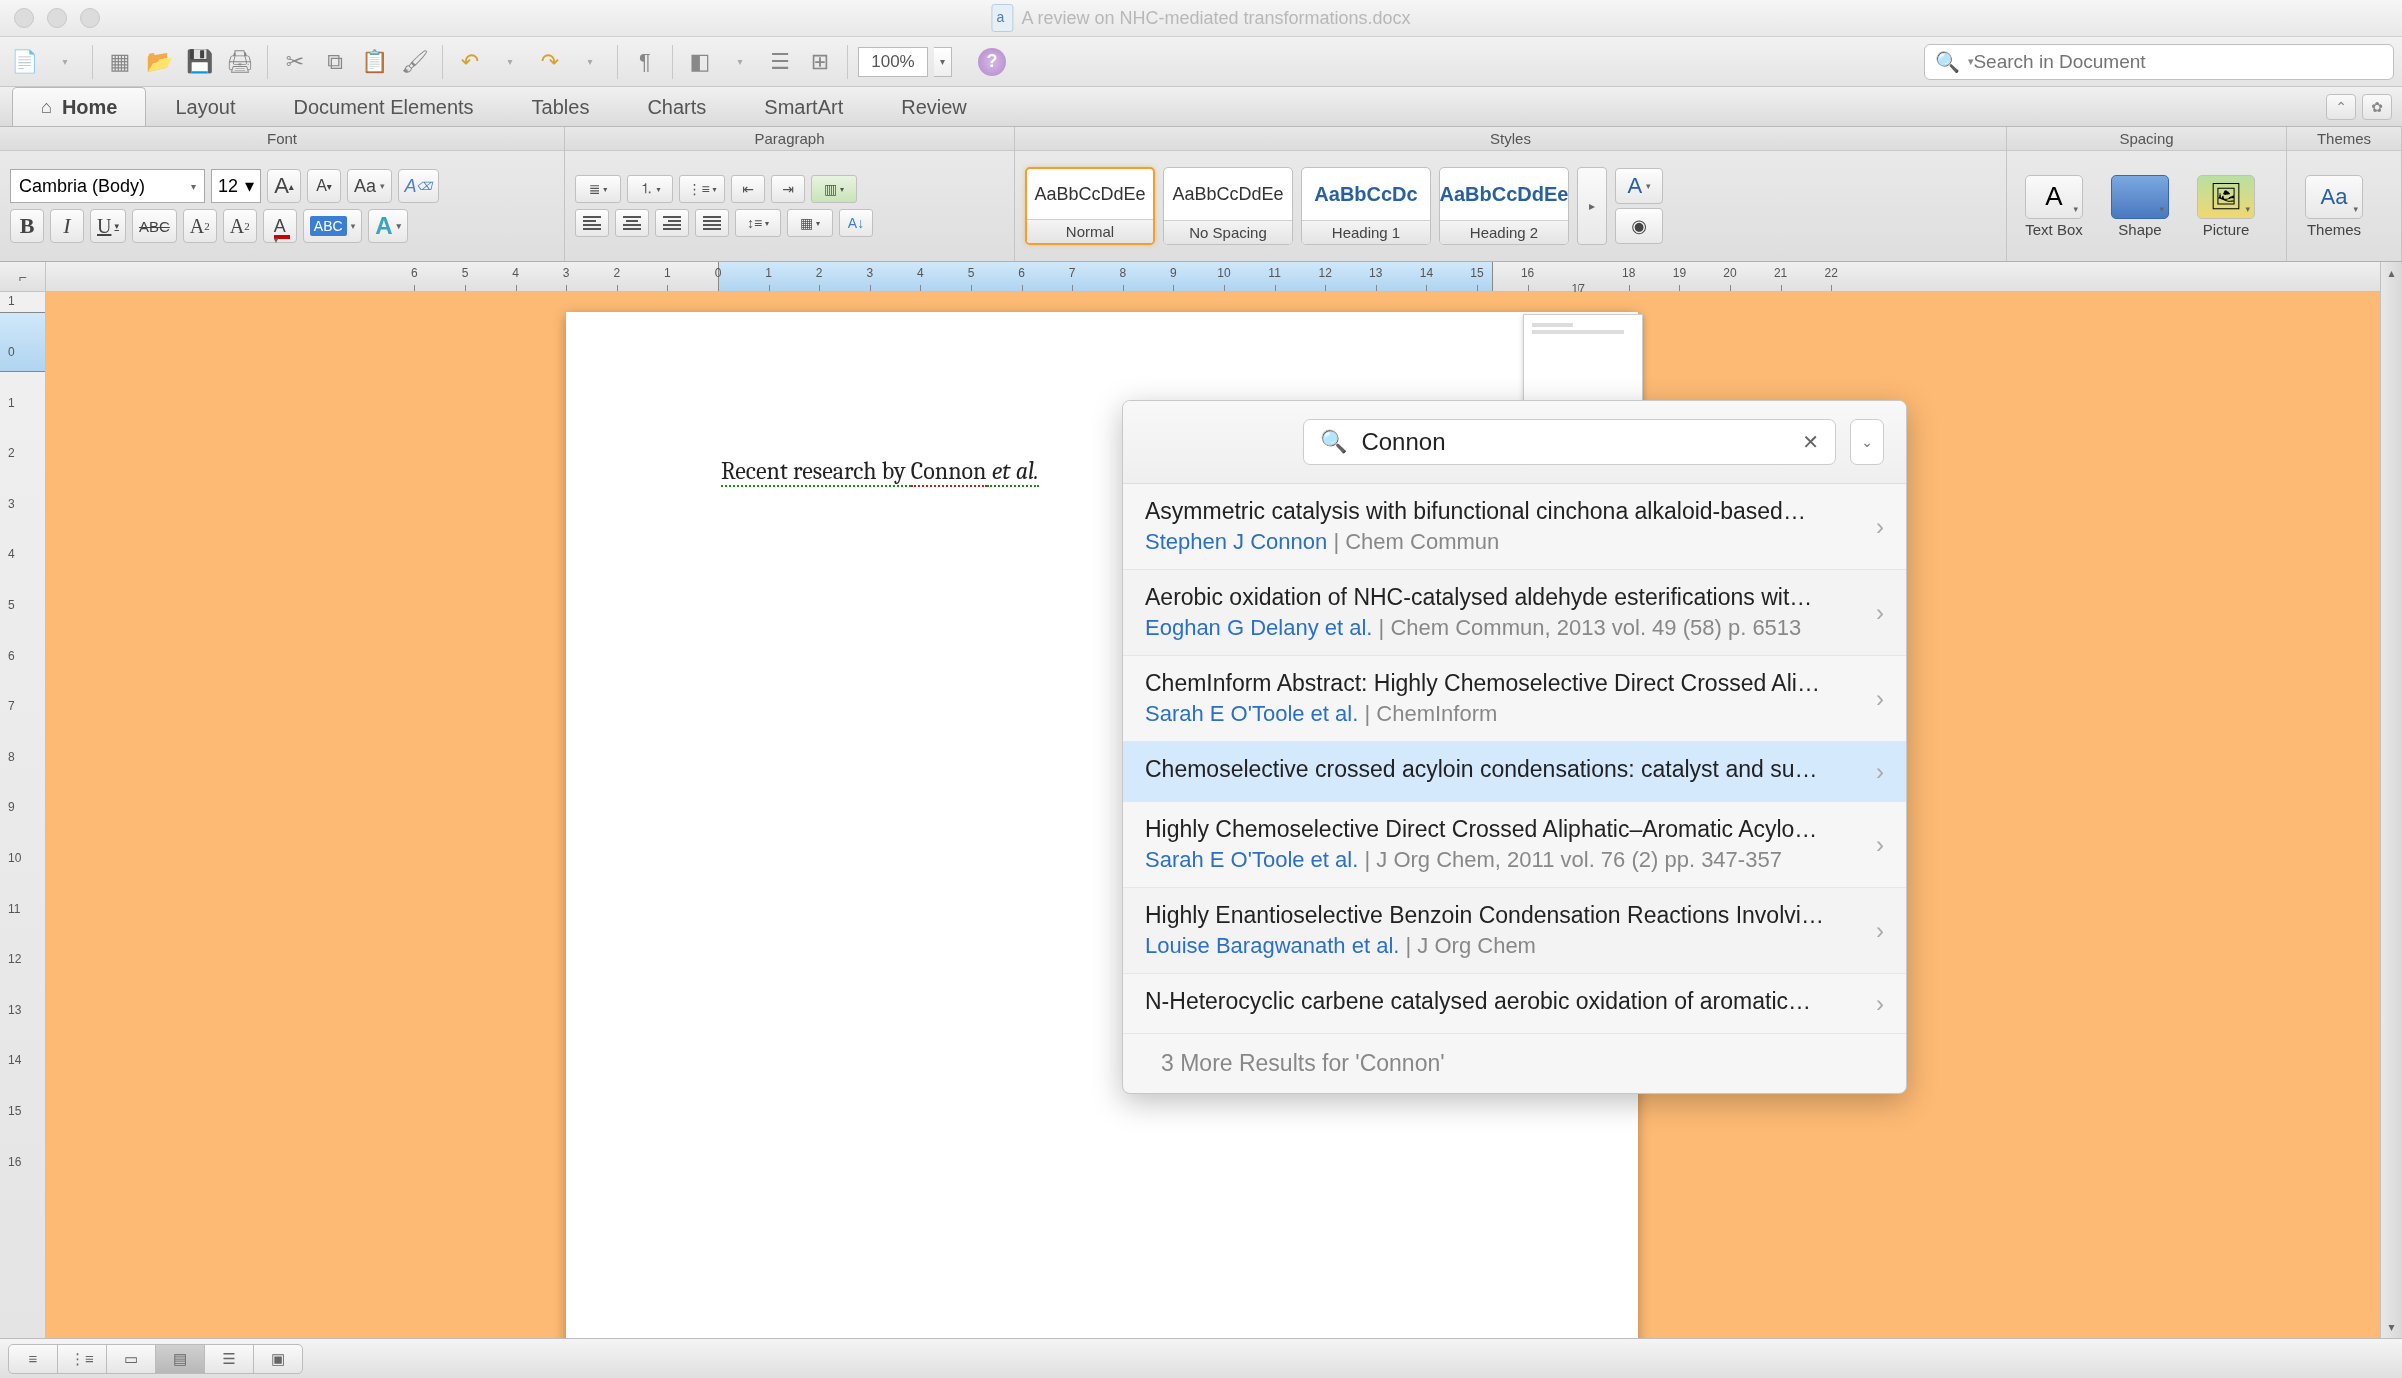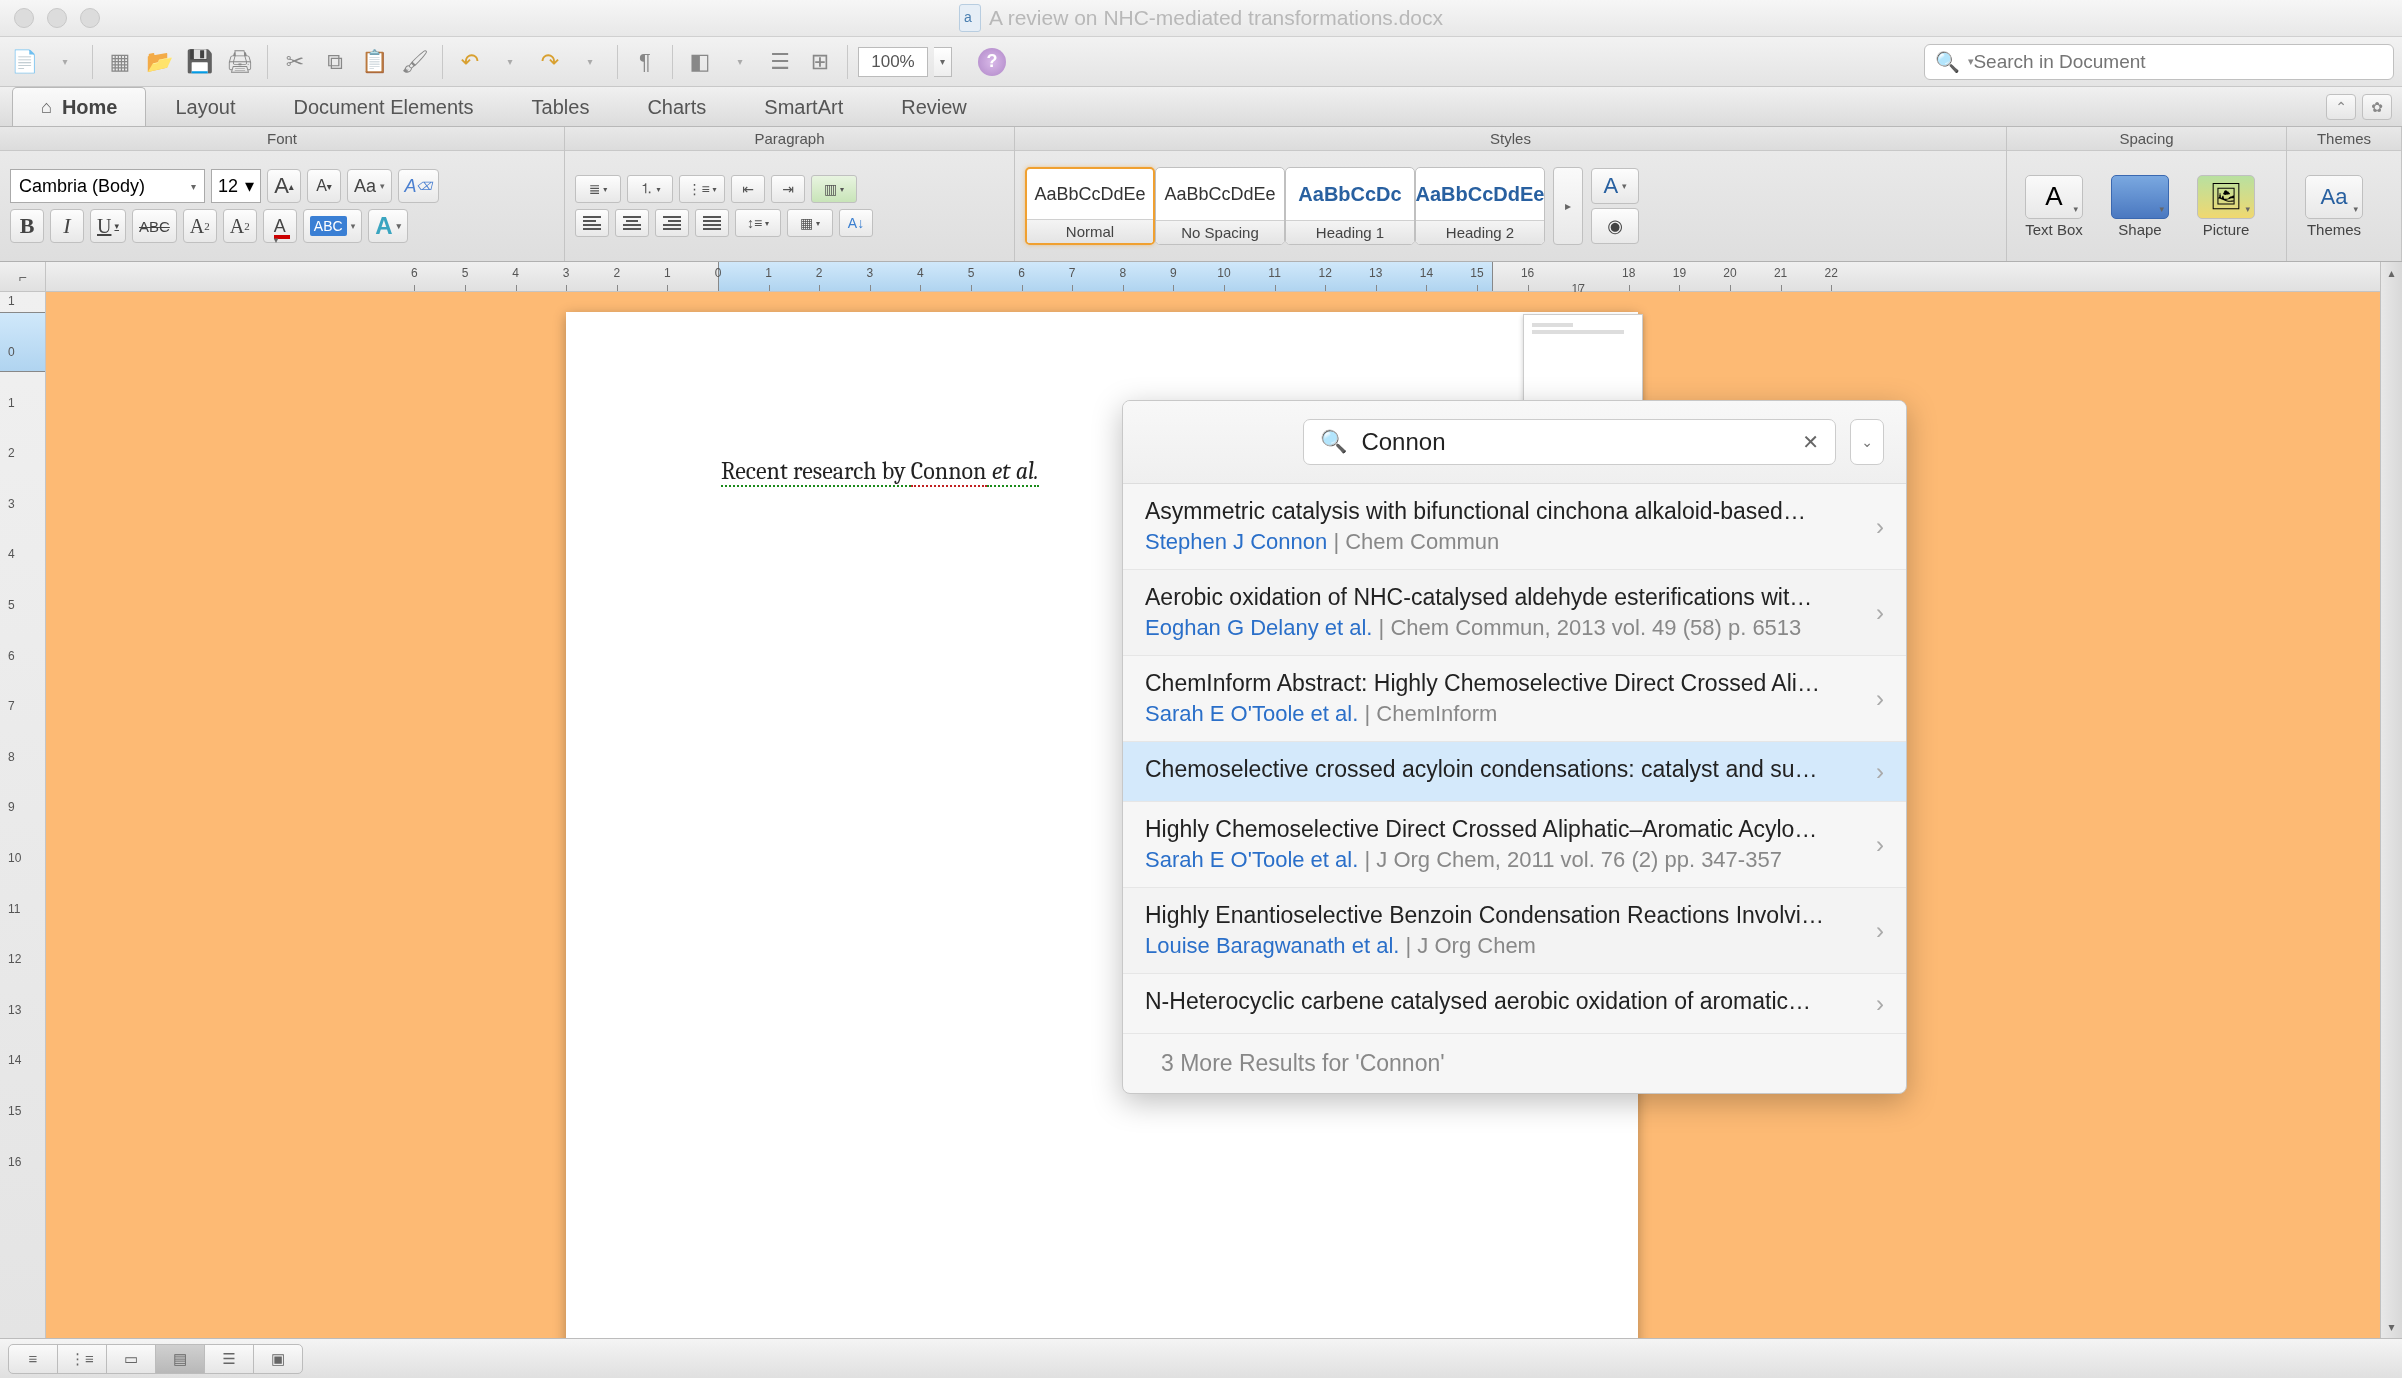--- a/index.html
+++ b/index.html
@@ -1,21 +1,21 @@
 <!DOCTYPE html>
 <html><head>
 <meta charset="utf-8">
 <style>
 * { margin:0; padding:0; box-sizing:border-box; }
 body { font-family:"Lucida Grande","Helvetica Neue",Arial,sans-serif; font-size:12px; background:#ececec; overflow:hidden; width:2402px; height:1378px; transform-origin:top left; }
 
 .titlebar { height:37px; background:linear-gradient(#f6f6f6,#e8e8e8); border-bottom:1px solid #d0d0d0; display:flex; align-items:center; position:relative; }
 .traffic { display:flex; gap:13px; margin-left:14px; }
 .traffic span { width:20px; height:20px; border-radius:50%; background:#dcdcdc; border:1px solid #c8c8c8; }
-.titlebar .doc { position:absolute; left:50%; transform:translateX(-50%); display:flex; align-items:center; gap:8px; color:#b8b8b8; font-size:21px;text-align:center; }
+.titlebar .doc { position:absolute; left:50%; transform:translateX(-50%); display:flex; align-items:center; gap:8px; color:#b8b8b8; font-size:18px;text-align:center; }
 .doc-icon { width:22px; height:28px; background:#e6eef6; border:1px solid #b8cde0; border-radius:3px; position:relative; }
 .doc-icon::after { content:"a"; color:#4a7fb0; font-size:14px; position:absolute; left:4px; top:4px; }
 
 .qat { height:50px; background:linear-gradient(#f2f2f2,#e4e4e4); border-bottom:1px solid #c8c8c8; display:flex; align-items:center; padding:0 8px; gap:6px; }
 .qat .ico { width:34px; height:34px; border-radius:4px; display:flex; align-items:center; justify-content:center; color:#888; font-size:22px; }
 .qat .sep { width:1px; height:34px; background:#c8c8c8; margin:0 4px; }
 .zoom-box { width:70px; height:30px; background:#fff; border:1px solid #bbb; display:flex; align-items:center; justify-content:center; font-size:17px; color:#555; }
 .zoom-arrow{width:18px;height:30px;border:1px solid #bbb;border-left:none;background:linear-gradient(#fff,#eee);display:flex;align-items:center;justify-content:center;color:#666;font-size:10px;}
 .help-ico{width:28px;height:28px;border-radius:50%;background:radial-gradient(#d8b8e8,#b088c8);display:flex;align-items:center;justify-content:center;color:#fff;font-size:18px;font-weight:bold;}
 .search-doc { margin-left:auto; display:flex; align-items:center; background:#fff; border:1px solid #c0c0c0; border-radius:6px; height:36px; width:470px; padding:0 10px; }
@@ -60,21 +60,21 @@
 .para-ico.split::after{content:"▾";font-size:8px;margin-left:3px;}
 .align-lines{display:flex;flex-direction:column;gap:2px;align-items:flex-start;width:18px;}
 .align-lines span{height:2px;background:#555;width:100%;}
 .align-lines.center{align-items:center;}
 .align-lines.center span:nth-child(2){width:70%;}
 .align-lines.right{align-items:flex-end;}
 .align-lines.right span:nth-child(2){width:70%;}
 .align-lines.left span:nth-child(2){width:70%;}
 .cols-ico{background:linear-gradient(#e8f4e0,#c8e4b8);}
 
-.styles-gallery{display:flex;align-items:center;}
+.styles-gallery{display:flex;gap:8px;align-items:center;}
 .style-card{width:130px;height:78px;border:1px solid #c0c0c0;border-radius:5px;background:#fff;display:flex;flex-direction:column;overflow:hidden;}
 .style-card.sel{border:2px solid #f0a030;box-shadow:0 0 4px rgba(240,160,48,.5);}
 .style-card .preview{flex:1;display:flex;align-items:center;justify-content:center;font-size:18px;color:#333;overflow:hidden;white-space:nowrap;}
 .style-card .preview.blue{color:#2860a0;font-weight:bold;font-size:20px;}
 .style-card .cap{height:24px;background:linear-gradient(#f4f4f4,#e4e4e4);border-top:1px solid #d0d0d0;text-align:center;font-size:15px;line-height:24px;color:#444;}
 .gallery-nav{width:30px;height:78px;border:1px solid #c0c0c0;border-radius:4px;background:linear-gradient(#fafafa,#e8e8e8);display:flex;align-items:center;justify-content:center;color:#666;}
 .big-ico-col{display:flex;flex-direction:column;align-items:center;gap:2px;padding:4px 10px;}
 .big-ico-col .bigico{width:44px;height:44px;border:1px solid #c0c0c0;border-radius:5px;background:linear-gradient(#fafafa,#e8e8e8);display:flex;align-items:center;justify-content:center;font-size:26px;}
 .big-ico-col .bigico.split{width:58px;position:relative;}
 .big-ico-col .bigico.split::after{content:"▾";position:absolute;right:4px;bottom:4px;font-size:9px;color:#666;}

